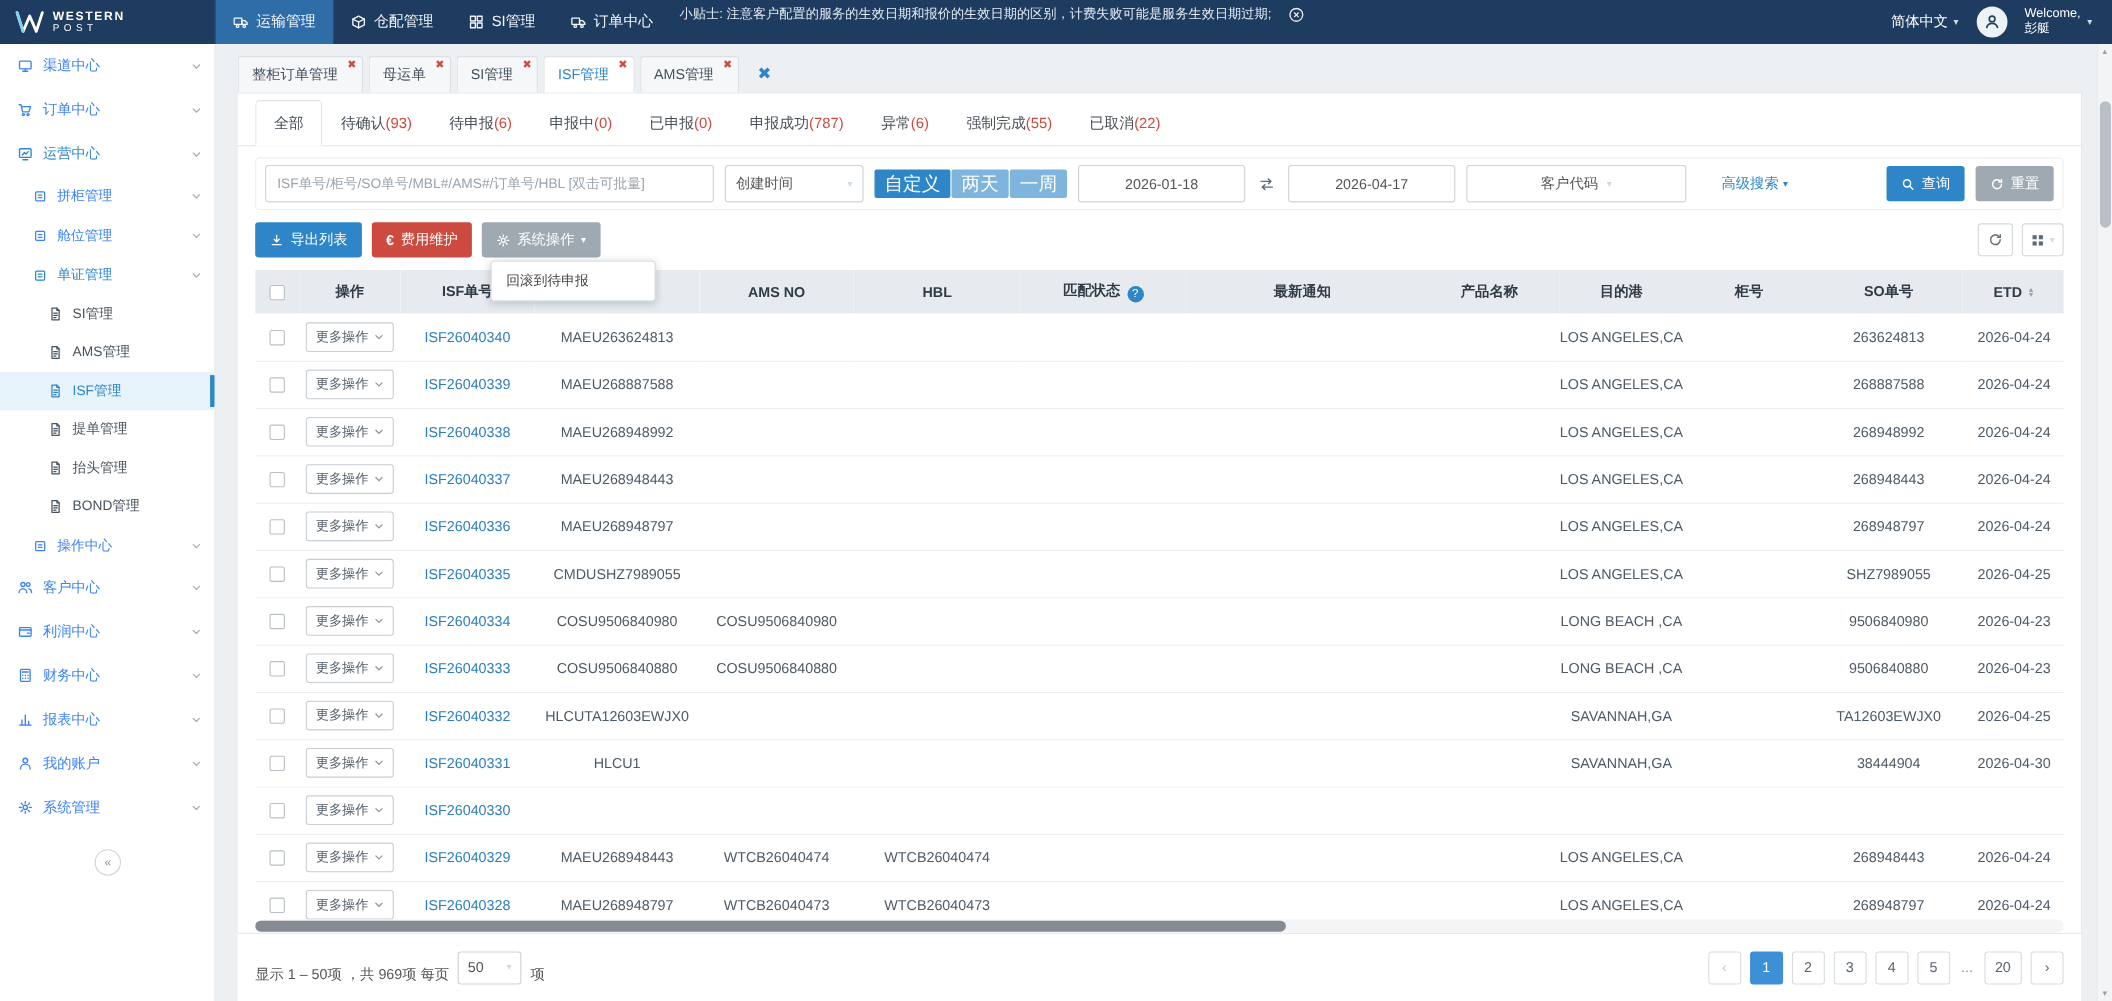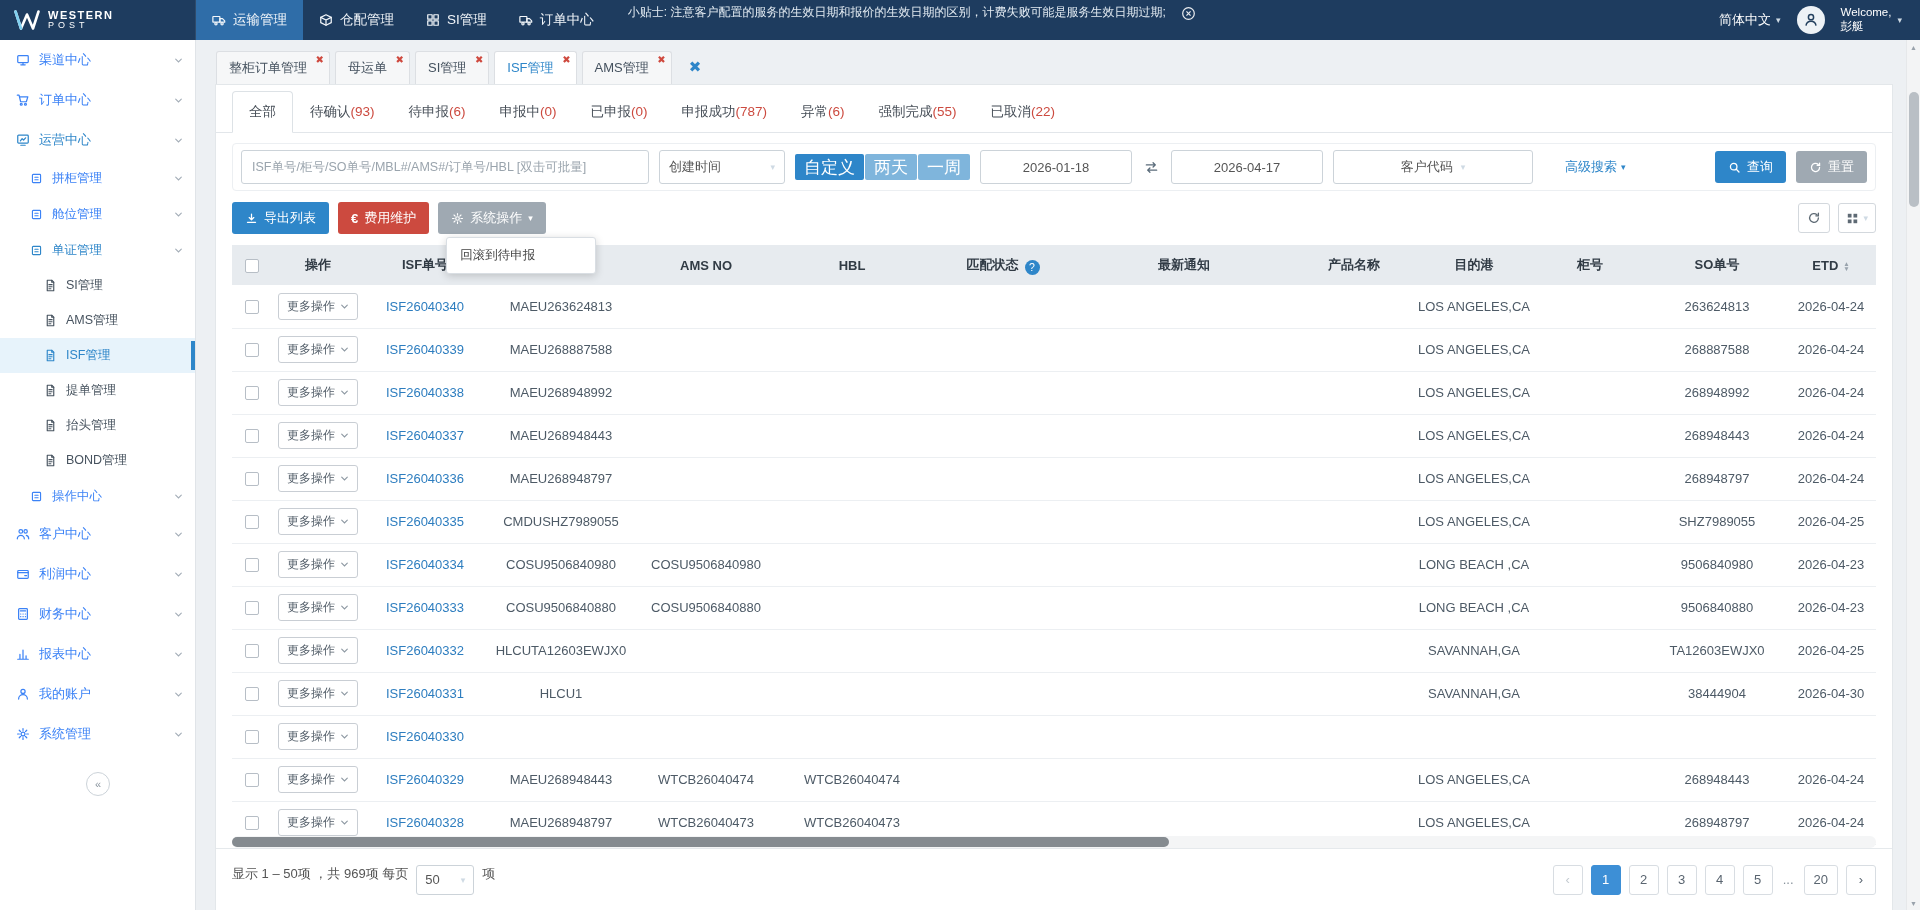--- a/index.html
+++ b/index.html
@@ -10,21 +10,21 @@
 
   
   .navbar{height:40px;background:var(--navbar);color:#fff;display:flex;align-items:stretch;position:relative;z-index:80}
   .brand{width:196px;display:flex;align-items:center;gap:8px;padding-left:14px;border-right:1px solid rgba(255,255,255,.08)}
   .brand-text{display:flex;flex-direction:column;line-height:1.05}
   .brand-l1{font-size:11px;font-weight:bold;letter-spacing:1.5px}
   .brand-l2{font-size:9px;letter-spacing:4px}
   .nav-menu{display:flex;align-items:stretch}
   .nav-item{display:flex;align-items:center;gap:7px;padding:0 16px;font-size:13.5px;cursor:pointer;color:#f2f6fa}
   .nav-item.active{background:var(--navbar-active)}
-  .notice{margin-left:18px;display:flex;align-items:flex-start;padding-top:4px;gap:8px}
+  .notice{margin-left:8px;display:flex;align-items:flex-start;padding-top:4px;gap:8px}
   .notice-text{width:545px;font-size:12px;line-height:16px;color:#e3ebf2}
   .notice-close{margin-top:2px;cursor:pointer;color:#fff;opacity:.9}
   .nav-right{margin-left:auto;display:flex;align-items:center;gap:16px;padding-right:18px}
   .lang{display:flex;align-items:center;gap:5px;cursor:pointer;font-size:13px}
   .caret{font-size:9px;color:#cfdae4}
   .avatar{width:28px;height:28px;border-radius:50%;background:#edf2f6;color:#24415f;display:flex;align-items:center;justify-content:center}
   .welcome{display:flex;align-items:center;gap:6px;cursor:pointer}
   .welcome-lines{display:flex;flex-direction:column;line-height:1.2;font-size:11.5px}
 
   
@@ -94,21 +94,21 @@
   .more-btn .chev-s{color:#8d98a2}
   a.link{color:var(--link);text-decoration:none;cursor:pointer}
   .qmark{display:inline-block;width:15px;height:15px;border-radius:50%;background:var(--accent);color:#fff;font-size:10.5px;line-height:15px;text-align:center;margin-left:6px;vertical-align:-2px;cursor:pointer;font-weight:normal}
   .sort{display:inline-flex;flex-direction:column;margin-left:5px;vertical-align:middle;cursor:pointer}
   .sort i{font-style:normal;font-size:6.5px;line-height:5.5px;color:#98a2ac}
   .hscroll{position:absolute;left:0;right:0;bottom:0;height:12px;background:#f4f5f6;border-radius:6px}
   .hthumb{position:absolute;left:0;top:1px;height:10px;width:57%;background:#858b90;border-radius:5px;cursor:pointer}
 
   
   .foot{height:62px;border-top:1px solid #e5e9ec;display:flex;align-items:center;padding:0 16px;background:#fff}
-  .foot-left{display:flex;align-items:flex-start;gap:8px;color:#555}
+  .foot-left{display:flex;align-items:flex-end;gap:8px;color:#555}
   .psel{width:58px;height:30px;border:1px solid #ccd3d9;border-radius:3px;display:flex;align-items:center;justify-content:space-between;padding:0 8px;cursor:pointer;color:#555}
   .pagination{margin-left:auto;display:flex;align-items:center;gap:8px}
   .pbtn{min-width:30px;height:30px;padding:0 9px;border:1px solid #d8dde2;border-radius:3px;background:#fff;color:#5a6570;display:flex;align-items:center;justify-content:center;cursor:pointer;font-size:13px}
   .pbtn.active{background:var(--active-page);border-color:var(--active-page);color:#fff}
   .pbtn.disabled{color:#c3cad0}
   .pellipsis{color:#8a949d;padding:0 2px}
 
   
   .vscroll{position:absolute;top:40px;right:0;bottom:0;width:14px;background:#f3f4f5;border-left:1px solid #e6e8ea;z-index:90}
   .varrow{height:14px;display:flex;align-items:center;justify-content:center;font-size:7px;color:#99a2ab;cursor:pointer}

